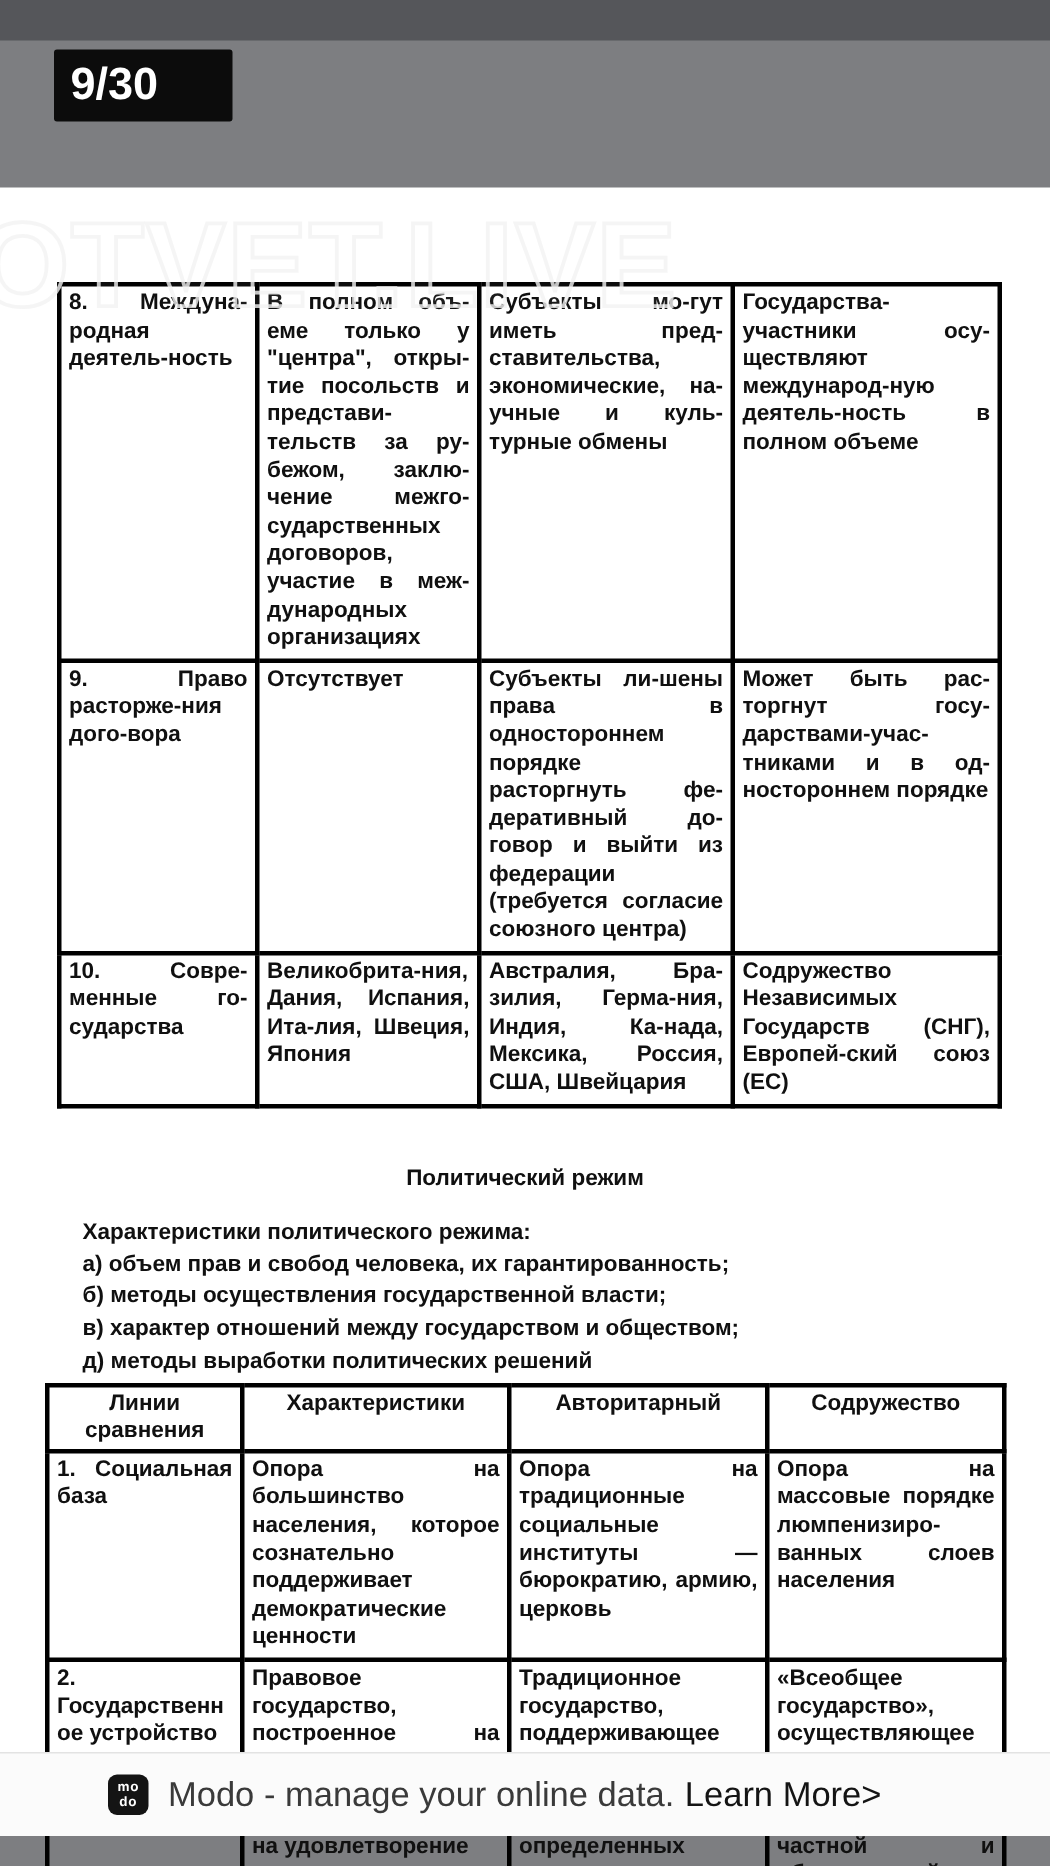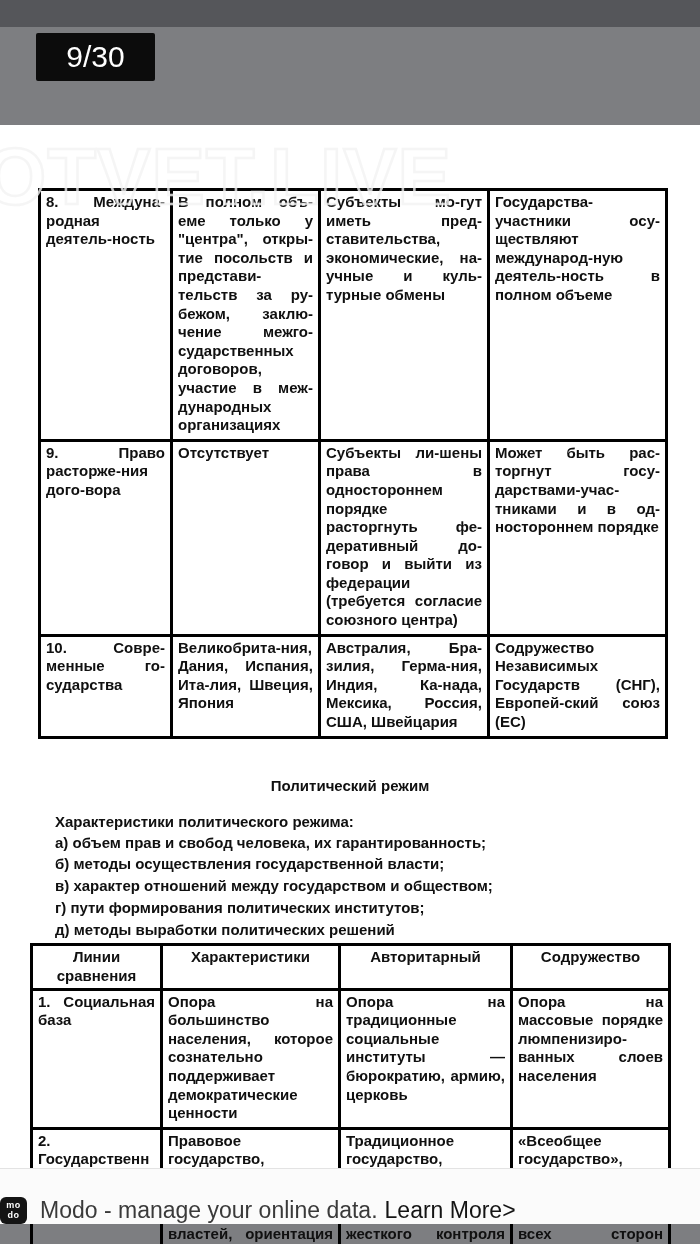--- a/index.html
+++ b/index.html
@@ -9,23 +9,23 @@
     font-family:"Liberation Sans", sans-serif;
     position:relative;
     overflow:hidden;
   }
   .status-strip {
     position:absolute; top:0; left:0; width:700px; height:27px;
     background:#55565a; z-index:2;
   }
   .page-badge {
     position:absolute; top:33px; left:36px; width:119px; height:48px;
-    background:#0c0c0c; color:#ffffff; font-size:30px; font-weight:normal;
-    display:flex; align-items:center; justify-content:center;
-    border-radius:2px; z-index:7;
+    background:#0c0c0c; color:#ffffff; font-size:30px; font-weight:bold;
+    display:flex; align-items:center; 
+    border-radius:2px; z-index:7;padding-left:11px;
   }
   .doc-page {
     position:absolute; top:125px; left:0; width:700px; height:1063px;
     background:#ffffff; z-index:1;
   }
   .watermark {
     position:absolute; top:131px; left:-16px; z-index:6;
     font-size:80px; font-weight:bold; letter-spacing:1px;
     white-space:nowrap; pointer-events:none;
     color:rgba(255,255,255,0.05);
@@ -45,21 +45,21 @@
   .t2 th { text-align:center; padding:2px 3px; }
   .h-center { text-align:center; font-weight:bold; font-size:15px; color:#101010; }
   .section-title { margin-top:38px; }
   .char-head { margin:19px 0 2px 55px; font-weight:bold; font-size:15px; color:#101010; }
   .char-list { margin-left:55px; list-style:none; }
   .char-list li { font-weight:bold; font-size:15px; color:#101010; line-height:1.45; }
   .t2-title { margin-top:16px; }
   .ad-bar {
     position:absolute; top:1168px; left:0; width:700px; height:56px;
     background:#fbfbfb; border-top:1px solid #e3e3e3;
-    display:flex; align-items:flex-end; z-index:5;
+    display:flex; align-items:center; padding-left:72px; z-index:5;
     cursor:pointer;
   }
   .modo-icon {
     width:27px; height:27px; background:#141414; border-radius:6px;
     color:#ffffff; font-size:9px; font-weight:bold; letter-spacing:0.5px;
     display:flex; flex-direction:column; align-items:center; justify-content:center;
     line-height:1.05; margin-right:13px; flex:none;
   }
   .ad-text { font-size:23px; color:#3a3a3a; white-space:nowrap; }
   .ad-cta  { font-size:23px; color:#141414; margin-left:7px; white-space:nowrap; }
@@ -107,21 +107,20 @@
     </table>
 
   <div class="h-center section-title">Политический режим</div>
 
   <div class="char-head">Характеристики политического режима:</div>
 
   <ul class="char-list">
     <li>а) объем прав и свобод человека, их гарантированность;</li>
     <li>б) методы осуществления государственной власти;</li>
     <li>в) характер отношений между государством и обществом;</li>
-    <li>г) пути формирования политических институтов;</li>
     <li>д) методы выработки политических решений</li>
   </ul>
 
 
   <table class="t2">
     <colgroup>
       <col style="width:130px">
         <col style="width:178px">
         <col style="width:172px">
         <col style="width:158px">

